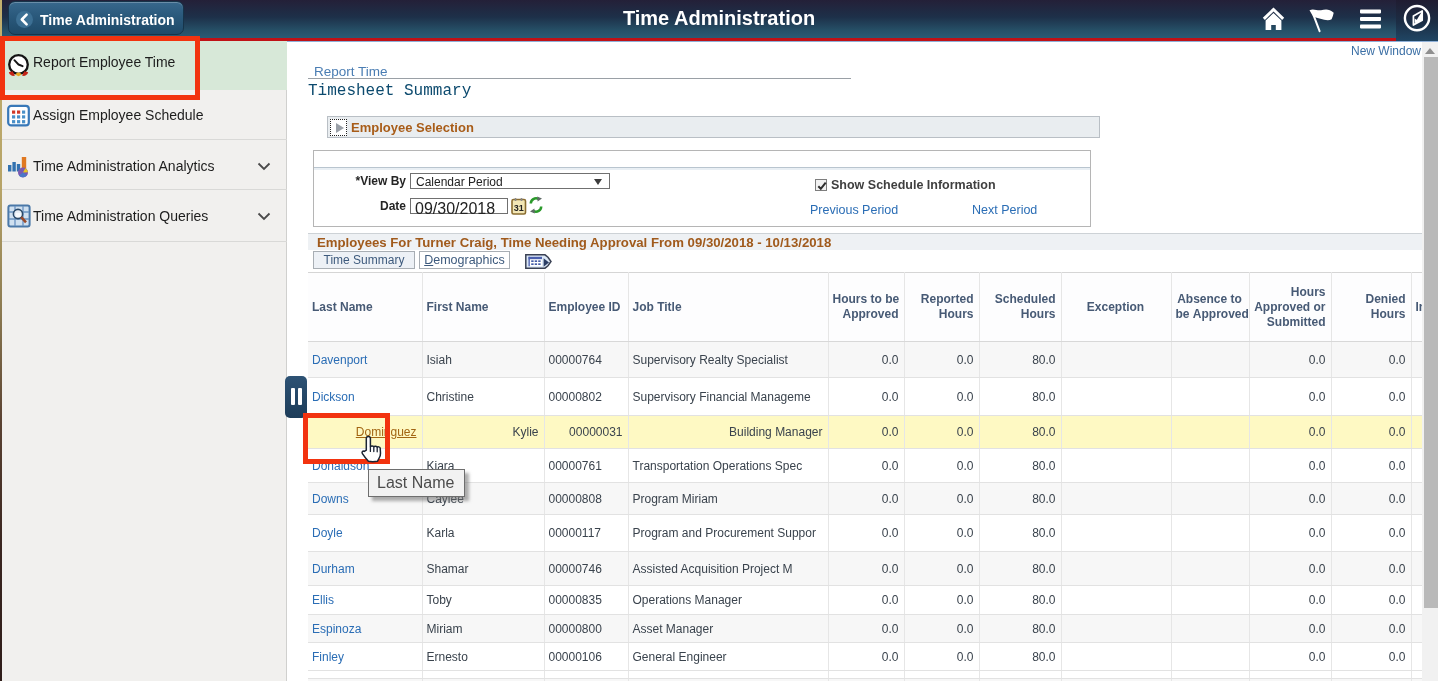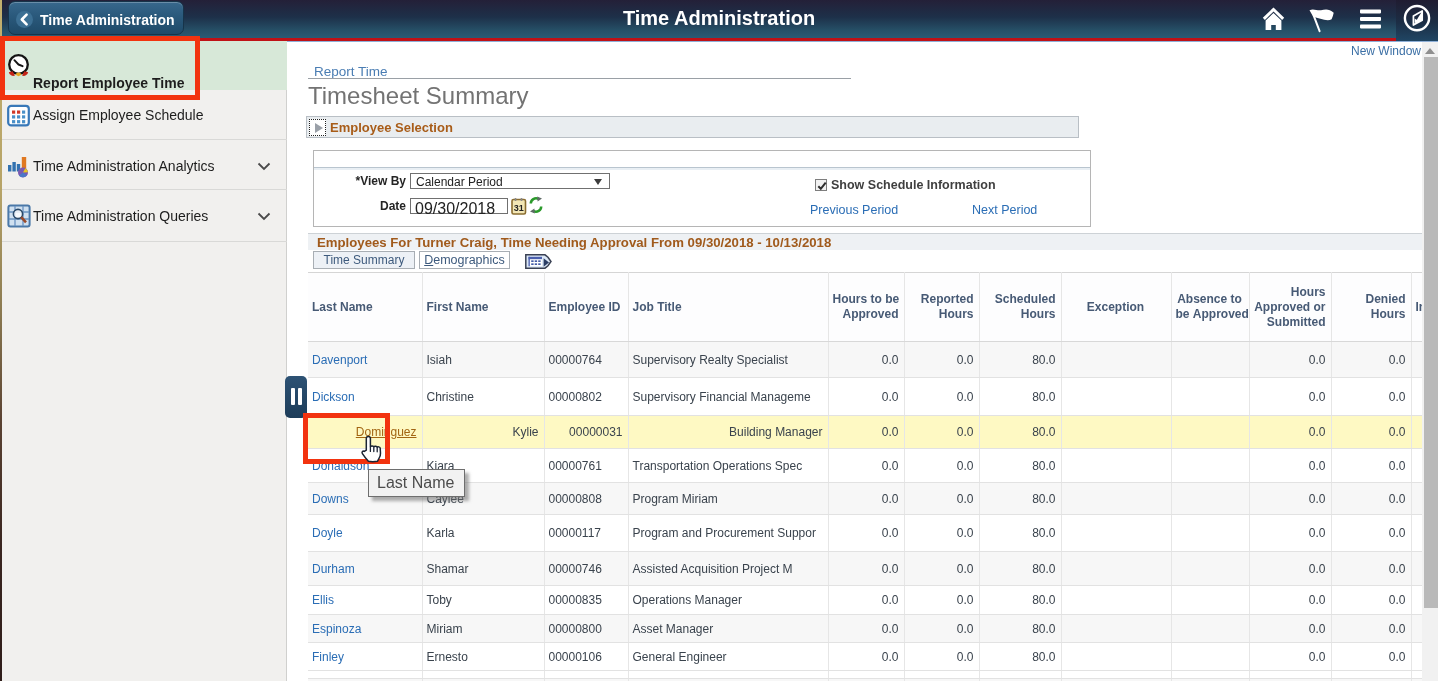--- a/index.html
+++ b/index.html
@@ -36,23 +36,23 @@
   #redbox2 { left:303px; top:413px; width:87px; height:51px; border:5px solid #f2330f; z-index:30; }
 
   
   #edgestrip { left:0; top:0; width:1.5px; height:681px; z-index:6;
     background:linear-gradient(180deg,#c3b06e 0%,#b7a468 28%,#8d7c52 45%,#5a4232 62%,#3a2620 80%,#2f1d1a 100%); }
 
   
   #newwin { top:44px; left:1240px; width:181px; text-align:right; font-size:12px; color:#3b6fa5; z-index:2;}
   #rpttime { left:314px; top:64px; font-size:13.5px; color:#4a7db3; }
   #rptrule { left:308px; top:78px; width:543px; height:1px; background:#9aa0a6; }
-  #tssum { left:308px; top:82px; font-size:24px; color:#737373; }
-
-  #empsel { left:306px; top:116px; width:773px; height:22px; background:#e9edf0; border:1px solid #b9bfc5; }
+  #tssum { left:308px; top:82px; font-size:16px; color:#0c4a6e;font-family:Liberation Mono, monospace; }
+
+  #empsel { left:327px; top:116px; width:773px; height:22px; background:#e9edf0; border:1px solid #b9bfc5; }
   #empsel .expbtn { position:absolute; left:2px; top:2px; width:17px; height:17px; background:#fff; border:1px dotted #222; }
   #empsel .expbtn:after { content:""; position:absolute; left:5px; top:3px; border-left:8px solid #9aa0a8; border-top:5px solid transparent; border-bottom:5px solid transparent; }
   #empsel .lbl { position:absolute; left:23px; top:3px; font-weight:bold; font-size:13px; color:#a85c18; }
 
   #cview { left:313px; top:150px; width:778px; height:77px; border:1px solid #b5b5b5; background:#fff; }
   #cview .hdr { position:absolute; left:0; top:0; width:100%; height:16px; }
   #cview .hdr .t { position:absolute; left:8px; top:1px; font-weight:bold; font-size:12.5px; color:#a4541a; }
   #cview .hline { position:absolute; left:0; top:16px; width:100%; height:1px; background:#b9c5cf; }
   #cview .hband { position:absolute; left:0; top:17px; width:100%; height:2px; background:#e9eff4; }
   .lbl-r { position:absolute; text-align:right; font-weight:bold; font-size:12px; color:#252525; }
@@ -143,21 +143,21 @@
 
 <div class="abs" id="sidebar">
   <div class="menuitem" id="item1">
     <svg style="position:absolute;left:6px;top:12px;" width="25" height="25" viewBox="0 0 25 25">
       <circle cx="12.5" cy="11.5" r="9.3" fill="#fff" stroke="#141414" stroke-width="2.3"></circle>
       <path d="M12.5 11.5 L8.4 7.2 M12.5 11.5 L16.6 13.2" stroke="#141414" stroke-width="1.9" stroke-linecap="round"></path>
       <path d="M2.8 19.2 a4.6 4.6 0 0 0 6.2 3.4 l-2.4-4.4 Z" fill="#c42318"></path>
       <path d="M22.2 19.2 a4.6 4.6 0 0 1 -6.2 3.4 l2.4-4.4 Z" fill="#c42318"></path>
       <path d="M9.6 21.8 a3 3 0 0 1 5.8 0 l-2.9 1.4 Z" fill="#e8a81e"></path>
     </svg>
-    <div class="txt" style="top:34px; font-weight:bold;">Report Employee Time</div>
+    <div class="txt" style="top:13px; font-weight:normal;">Report Employee Time</div>
   </div>
   <div class="menuitem" style="top:49px; height:50px;">
     <svg style="position:absolute;left:7px;top:14px;" width="23" height="23" viewBox="0 0 23 23">
       <rect x="1.2" y="1.8" width="20.6" height="19.6" rx="3" fill="#fff" stroke="#3878b8" stroke-width="2.2"></rect>
       <rect x="5" y="6.5" width="3.2" height="3.2" fill="#d23a28"></rect>
         <rect x="10" y="6.5" width="3.2" height="3.2" fill="#d23a28"></rect>
         <rect x="15" y="6.5" width="3.2" height="3.2" fill="#4a90c8"></rect>
       <rect x="5" y="11.3" width="3.2" height="3.2" fill="#4a90c8"></rect>
         <rect x="10" y="11.3" width="3.2" height="3.2" fill="#4a90c8"></rect>
         <rect x="15" y="11.3" width="3.2" height="3.2" fill="#4a90c8"></rect>

